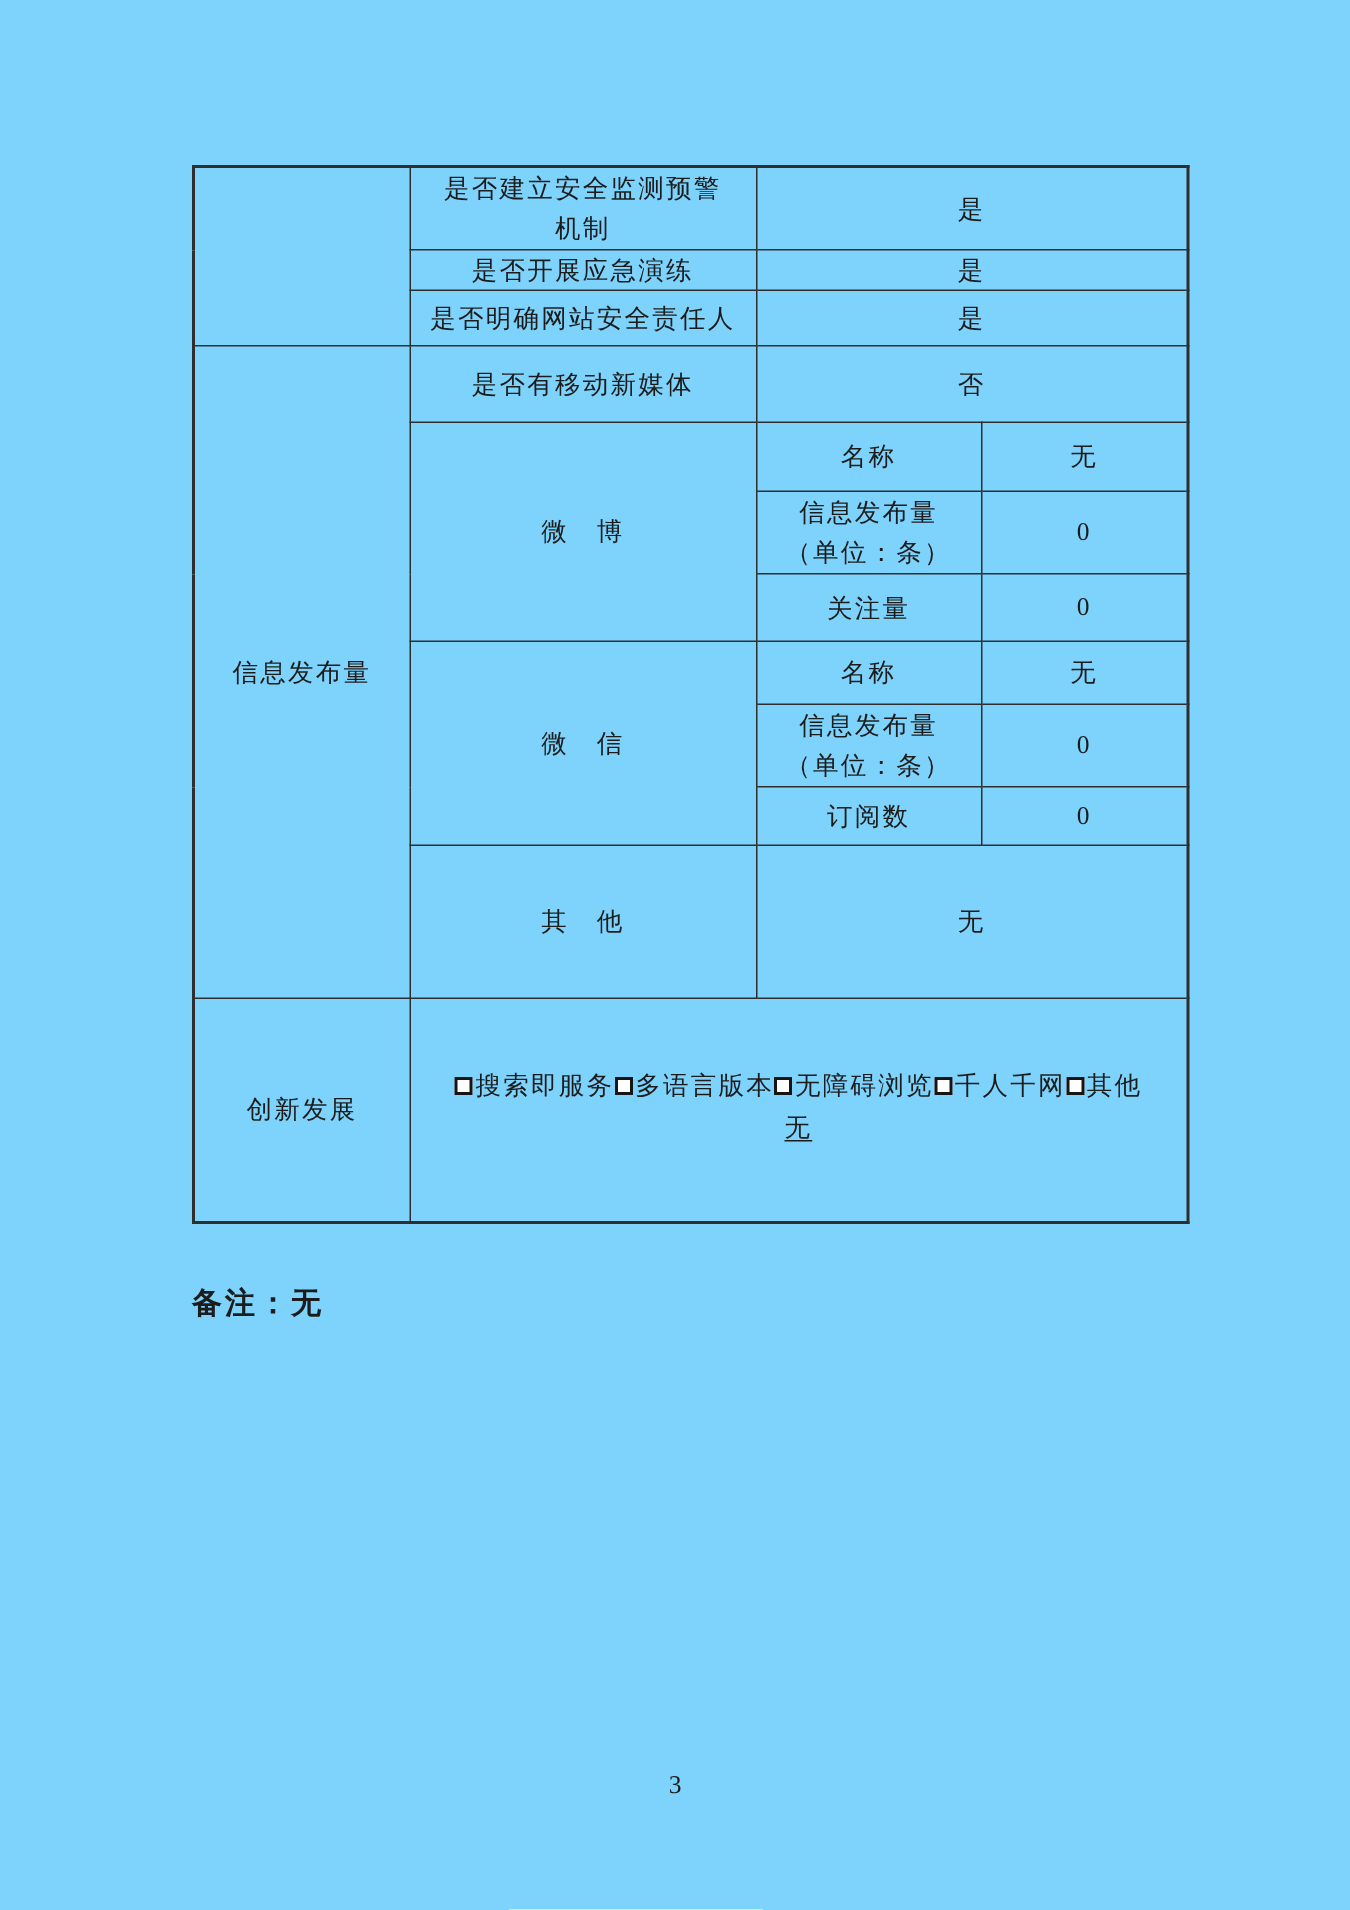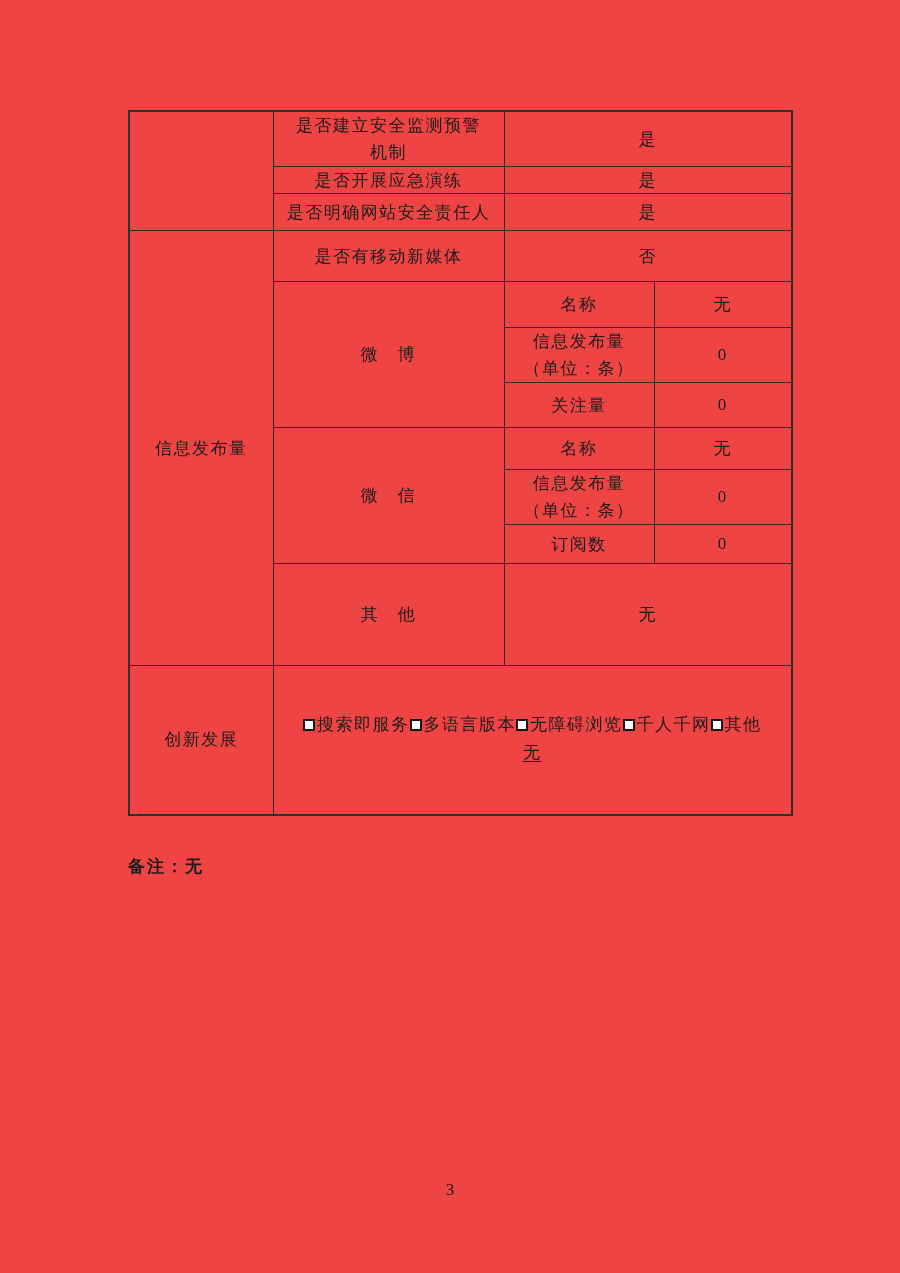--- a/index.html
+++ b/index.html
@@ -1,21 +1,21 @@
 <!DOCTYPE html>
 <html><head>
 <meta charset="utf-8">
 <style>
   * { margin: 0; padding: 0; box-sizing: border-box; }
   html, body { background: #ffffff; }
   .page {
     position: relative;
     width: 900px;
     height: 1273px;
-    background: #ef4444;
+    background: #7dd3fc;
     font-family: "Liberation Serif", "DejaVu Serif", serif;
     color: #1c1c1c;
     overflow: hidden;
   }
   table.report {
     position: absolute;
     left: 128px;
     top: 110px;
     width: 663px;
     border-collapse: collapse;
@@ -46,21 +46,21 @@
     height: 12px;
     border: 2px solid #151515;
     margin: 0 2px -1px 0;
     background: #ffffff;
   }
   .underlined { text-decoration: underline; text-underline-offset: 3px; }
   .note {
     position: absolute;
     left: 128px;
     top: 855px;
-    font-size: 17px;
+    font-size: 20px;
     font-weight: bold;
     letter-spacing: 2px;
   }
   .pagenum {
     position: absolute;
     left: 0;
     width: 100%;
     top: 1180px;
     text-align: center;
     font-size: 17px;

